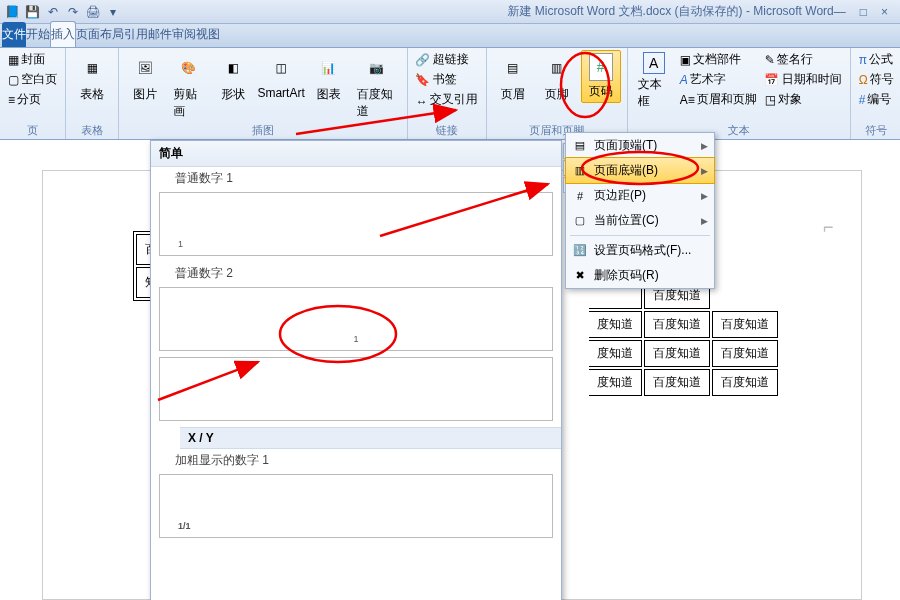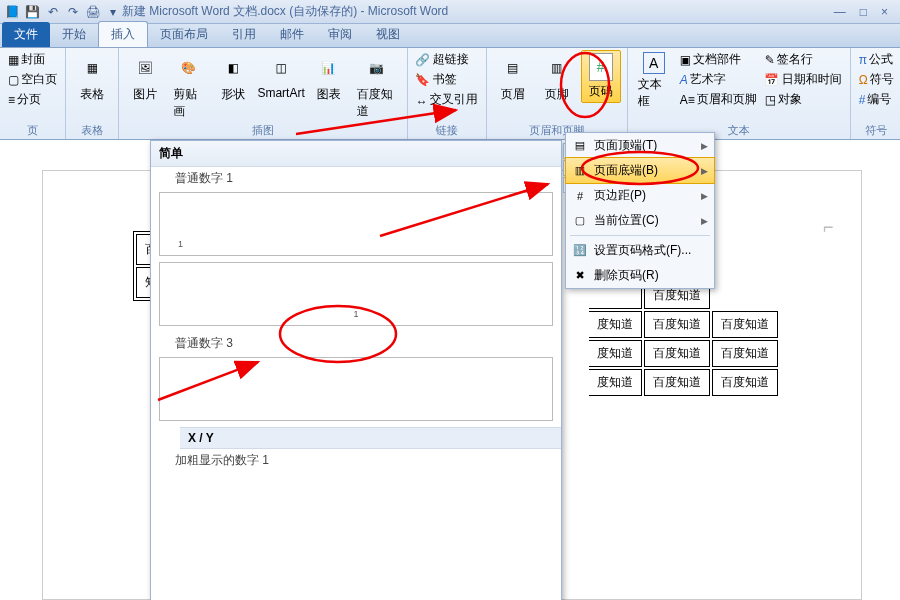--- a/index.html
+++ b/index.html
@@ -1,24 +1,24 @@
 <!DOCTYPE html>
 <html><head>
 <meta charset="utf-8">
 <style>
 *{box-sizing:border-box;margin:0;padding:0;font-family:"Microsoft YaHei","SimSun",sans-serif;font-size:12px;}
 body{width:900px;height:600px;background:#fff;overflow:hidden;position:relative;}
 .title-bar{height:24px;background:linear-gradient(#e4ecf7,#cfdcef);display:flex;align-items:center;padding:0 4px;border-bottom:1px solid #9db4d4;}
 .qat{display:flex;gap:2px;}
 .qat-btn{width:18px;height:18px;display:flex;align-items:center;justify-content:center;color:#3b5a8a;}
-.title-text{flex:1;text-align:left;color:#4a6a9a;}
+.title-text{flex:1;text-align:right;color:#4a6a9a;}
 .win-ctrl{display:flex;gap:14px;color:#4a6a9a;padding-right:8px;}
 .win-ctrl span{cursor:pointer;}
 .tabs{height:24px;background:linear-gradient(#d9e5f3,#c2d4eb);display:flex;align-items:flex-end;border-bottom:1px solid #8aa5ca;}
-.tab{padding:4px 12px;color:#3a5a8a;cursor:pointer;text-align:right;}
+.tab{padding:4px 0;color:#3a5a8a;cursor:pointer;text-align:right;}
 .tab.file{background:#1e63b0;color:#fff;border-radius:3px 3px 0 0;margin-left:2px;}
 .tab.active{background:#f5f9fd;border:1px solid #8aa5ca;border-bottom:none;border-radius:3px 3px 0 0;}
 .ribbon{height:92px;background:linear-gradient(#f1f6fc,#e2ecf8);display:flex;border-bottom:1px solid #8aa5ca;}
 .group{border-right:1px solid #b8c9e0;padding:2px 6px 0;display:flex;flex-direction:column;align-items:center;}
 .group-body{flex:1;display:flex;align-items:flex-start;gap:4px;}
 .group-label{font-size:11px;color:#5a7aa8;text-align:center;padding:1px 0;width:100%;}
 .big-btn{display:flex;flex-direction:column;align-items:center;gap:2px;padding:2px 4px;min-width:40px;}
 .big-btn .icon{width:32px;height:32px;display:flex;align-items:center;justify-content:center;}
 .sm-row{display:flex;align-items:center;gap:2px;padding:1px 2px;white-space:nowrap;}
 .sm-col{display:flex;flex-direction:column;gap:1px;}
@@ -275,27 +275,30 @@
     <div class="scroll-ctrl">
       <div>▲</div>
       <div>▼</div>
       <div>≡</div>
     </div>
     <div class="gal-head">简单</div>
     <div class="gal-item-label">普通数字 1</div>
     <div class="gal-preview">
         <span class="num" style="left:18px;transform:none;">1</span>
       </div>
+    <div class="gal-item-label">普通数字 2</div>
     <div class="gal-preview">
         <span class="num">1</span>
       </div>
-    <div class="gal-item-label">普通数字 3</div>
     <div class="gal-preview"></div>
     <div class="gal-sep">X / Y</div>
     <div class="gal-item-label">加粗显示的数字 1</div>
+    <div class="gal-preview">
+        <span class="num" style="left:18px;transform:none;font-weight:bold;">1/1</span>
+      </div>
   </div>
 
   <div class="submenu">
     <div class="submenu-item">
         <span class="mi-icon">▤</span>
         <span>页面顶端(T)</span>
         <span class="arrow">▶</span>
       </div>
     <div class="submenu-item hover">
         <span class="mi-icon">▥</span>

